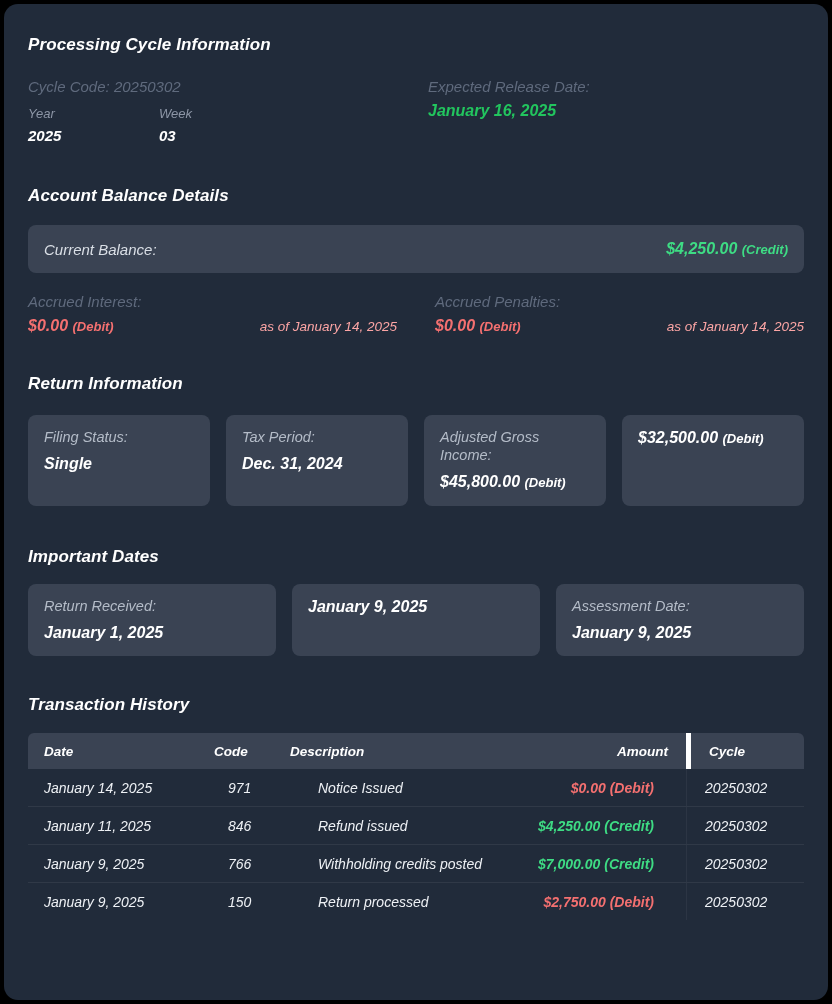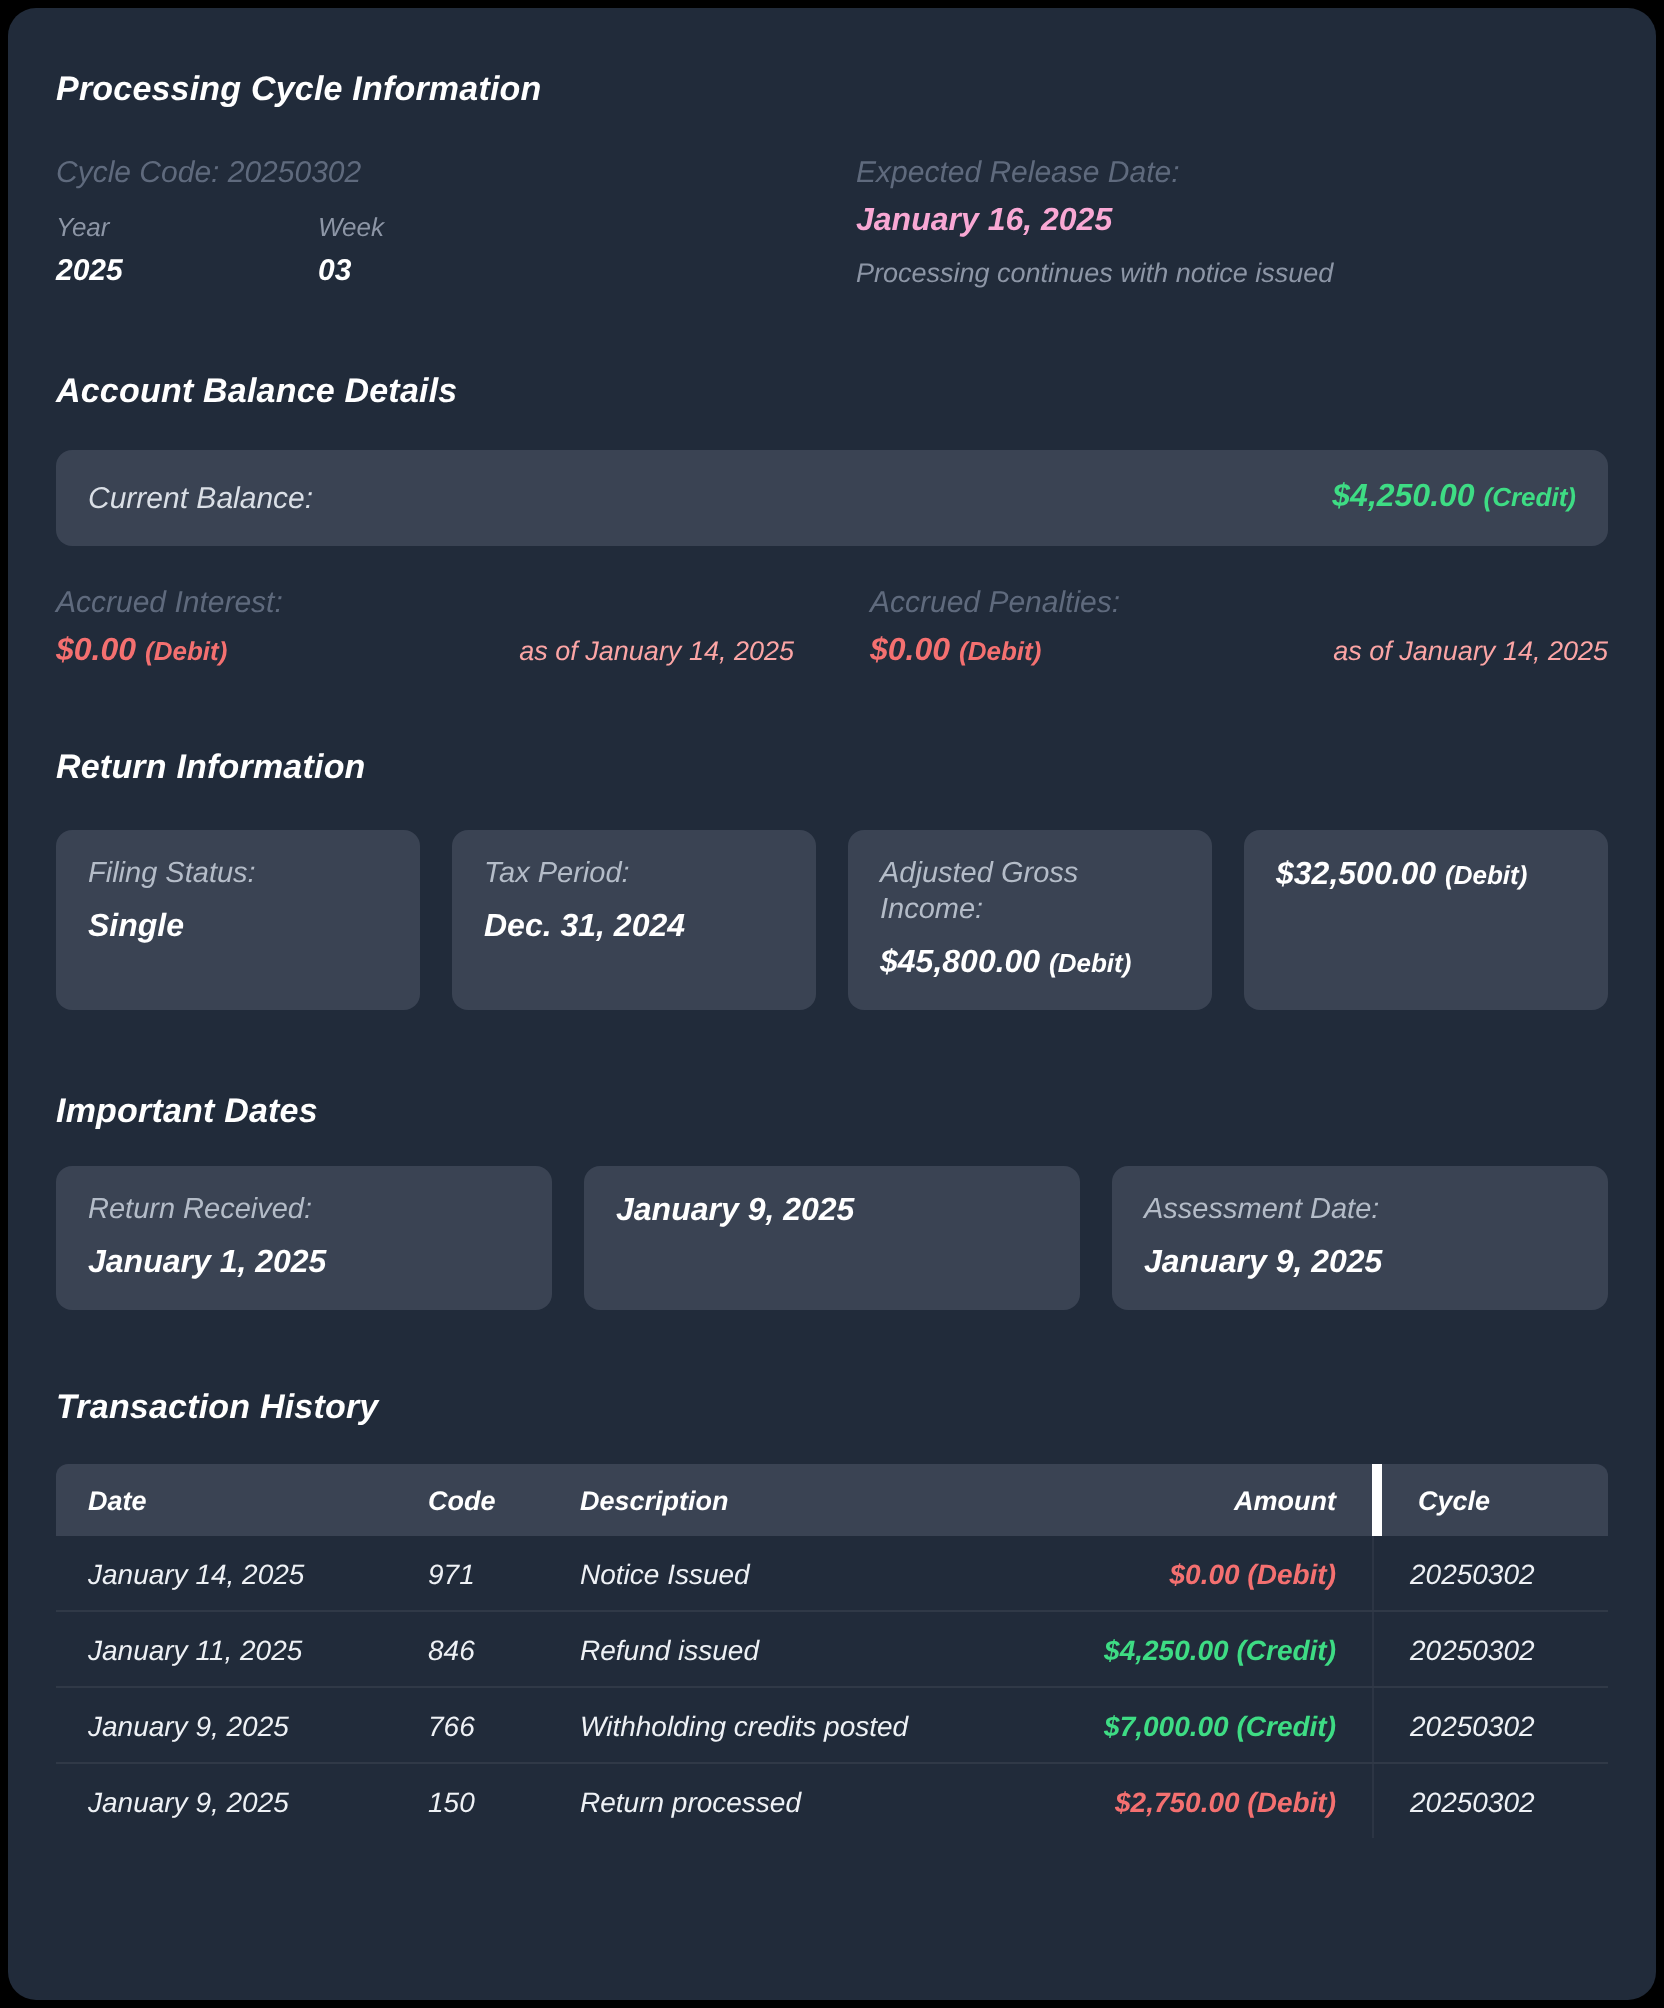--- a/index.html
+++ b/index.html
@@ -28,21 +28,21 @@
   }
   
   .sec-cycle { margin-bottom: 40px; }
   .sec-cycle h2 { margin-bottom: 22px; }
   .pc-grid { display: grid; grid-template-columns: 1fr 1fr; column-gap: 24px; }
   .dim-label { color: #5f6a7d; font-size: 15px; line-height: 18px; }
   .pc-left .dim-label { margin-bottom: 10px; }
   .ywd { display: grid; grid-template-columns: 131px 131px 1fr; }
   .ywd .lbl { color: #8d96a6; font-size: 13px; line-height: 16px; margin-bottom: 5px; }
   .ywd .val { color: #ffffff; font-size: 15px; font-weight: 700; line-height: 18px; }
-  .release-date { color: #f9a8d4; font-size: 16px; font-weight: 600; line-height: 20px; margin-top: 5px; }
+  .release-date { color: #22c55e; font-size: 16px; font-weight: 600; line-height: 20px; margin-top: 5px; }
   .release-note { color: #8d96a6; font-size: 13.5px; line-height: 17px; margin-top: 7px; }
   
   .sec-balance h2 { margin-bottom: 18px; }
   .balance-bar {
     height: 48px; background: #3a4353; border-radius: 8px;
     display: flex; align-items: center; justify-content: space-between;
     padding: 0 16px;
   }
   .balance-bar .bal-label { color: #dadfe6; font-size: 15px; }
   .amt { font-weight: 700; font-size: 16px; }
@@ -71,21 +71,21 @@
   .tx-row {
     display: grid;
     grid-template-columns: 170px 76px 1fr 150px 118px;
     align-items: center;
   }
   .tx-head {
     background: #3a4353; border-radius: 6px 6px 0 0;
     height: 36px;
     font-size: 13.5px; font-weight: 700; color: #ffffff;
   }
-  .tx-body-row { height: 37px; border-bottom: 1px solid rgba(255,255,255,0.07); font-size: 14px; color: #eef1f5; }
+  .tx-body-row { height: 37px; border-bottom: 1px solid rgba(255,255,255,0.07); font-size: 14px; color: #eef1f5; gap: 14px; }
   .tx-body-row:last-child { border-bottom: none; }
   .cell { padding: 0 0 0 16px; white-space: nowrap; overflow: hidden; }
   .cell-amount { text-align: right; padding: 0 18px 0 0; font-weight: 600; }
   .cell-cycle  { padding-left: 18px; }
   .tx-head .cell-cycle { border-left: 5px solid #ffffff; height: 100%; display: flex; align-items: center; box-sizing: border-box; }
   .tx-body-row .cell-cycle { border-left: 1px solid rgba(255,255,255,0.05); height: 100%; display: flex; align-items: center; box-sizing: border-box; }
 </style>
 </head>
 <body>
 
@@ -106,21 +106,20 @@
           </div>
           <div>
             <div class="lbl">Week</div>
             <div class="val">03</div>
           </div>
         </div>
       </div>
       <div class="pc-right">
         <div class="dim-label">Expected Release Date:</div>
         <div class="release-date">January 16, 2025</div>
-        <div class="release-note">Processing continues with notice issued</div>
       </div>
     </div>
   </section>
 
   <section class="sec sec-balance">
     <h2>Account Balance Details</h2>
     <div class="balance-bar">
       <span class="bal-label">Current Balance:</span>
       <span class="amt credit">
         <span>$4,250.00</span>

